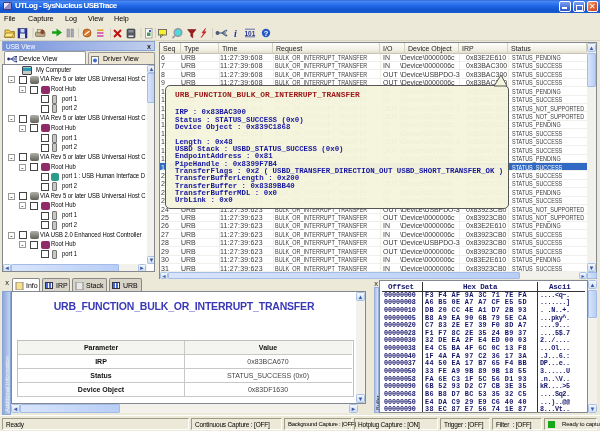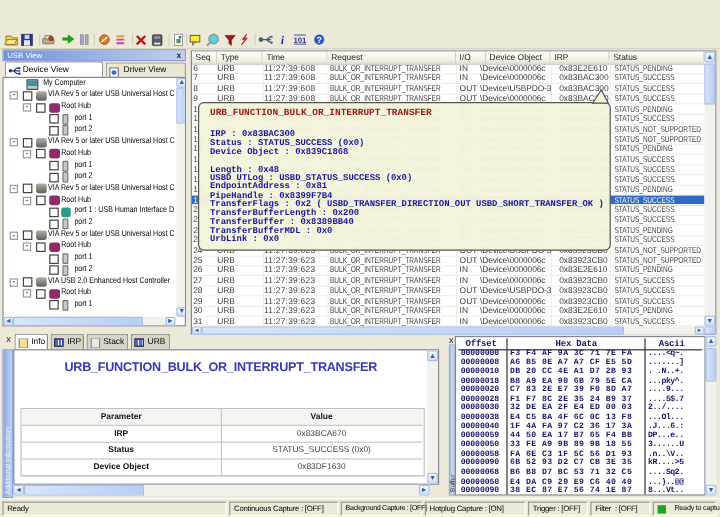--- a/index.html
+++ b/index.html
@@ -96,20 +96,34 @@
 .hb{position:absolute;left:45px;letter-spacing:0.35px}
 .ha{position:absolute;left:160px;letter-spacing:-0.35px}
 .hline{position:absolute;background:#333}
 
 #status{position:absolute;left:0;top:415px;width:600px;height:16px;background:#ece9d8;border-top:1px solid #fff}
 #status .sec{position:absolute;top:2px;height:12px;border:1px solid;border-color:#9d9a88 #fff #fff #9d9a88;font-size:6.5px;letter-spacing:-0.4px;
  color:#000;padding:2px 0 0 3px;white-space:nowrap;letter-spacing:-0.2px}
 </style></head>
 <body>
 <div id="win">
+<div id="title">
+      <div id="ticon"></div>
+      <span class="txt">UTLog - SysNucleus USBTrace</span>
+<div class="wbtn" id="bmin" style="left:559px"></div>
+      <div class="wbtn" id="bres" style="left:573px"></div>
+      <div class="wbtn" id="bclose" style="left:586.5px">✕</div>
+    </div>
+<div id="menu">
+      <span style="left:4px">File</span>
+      <span style="left:28px">Capture</span>
+      <span style="left:65px">Log</span>
+      <span style="left:88px">View</span>
+      <span style="left:114px">Help</span>
+    </div>
 <div id="tbar"></div>
 <svg class="abs" style="left:0px;top:27px" width="280" height="12" viewBox="0 0 280 12">
 <g fill="none">
 <path d="M5 3 h4 l1.5 1.5 h4 v6 h-9.5 z" fill="#f5d24a" stroke="#8a6a10" stroke-width="0.7"></path>
 <path d="M6 6 h8 l-2 4 h-8 z" fill="#ffe88a" stroke="#8a6a10" stroke-width="0.7"></path>
 <rect x="18" y="1.5" width="9" height="9.5" fill="#283593" stroke="#1a1a5a" stroke-width="0.5"></rect>
         <rect x="20" y="6.5" width="5" height="4.5" fill="#e8e8f0"></rect>
         <rect x="20.5" y="2" width="4" height="3.5" fill="#c8d4f0"></rect>
 <rect x="32.5" y="1" width="1" height="10" fill="#d4d0c0"></rect>
 <rect x="35.5" y="5" width="9.5" height="4.5" rx="1" fill="#b9a88a" stroke="#6a5a3a" stroke-width="0.6"></rect>
@@ -596,21 +610,21 @@
       <path d="M12 1 L5 12 L18 12 Z" fill="#f5f5dc" stroke="#555" stroke-width="1"></path>
     </svg>
 <div id="tip">
 <div class="tpl tit">URB_FUNCTION_BULK_OR_INTERRUPT_TRANSFER</div>
 <div class="tpl">&nbsp;</div>
 <div class="tpl">IRP : 0x83BAC300</div>
 <div class="tpl">Status : STATUS_SUCCESS (0x0)</div>
 <div class="tpl">Device Object : 0x839C1868</div>
 <div class="tpl">&nbsp;</div>
 <div class="tpl">Length : 0x48</div>
-<div class="tpl">USBD UTLog : USBD_STATUS_SUCCESS (0x0)</div>
+<div class="tpl">USBD Stack : USBD_STATUS_SUCCESS (0x0)</div>
 <div class="tpl">EndpointAddress : 0x81</div>
 <div class="tpl">PipeHandle : 0x8399F7B4</div>
 <div class="tpl">TransferFlags : 0x2 ( USBD_TRANSFER_DIRECTION_OUT USBD_SHORT_TRANSFER_OK )</div>
 <div class="tpl">TransferBufferLength : 0x200</div>
 <div class="tpl">TransferBuffer : 0x8389BB40</div>
 <div class="tpl">TransferBufferMDL : 0x0</div>
 <div class="tpl">UrbLink : 0x0</div>
 </div>
 <div id="bl">
 <div class="btab on" style="left:10px;width:28px"><svg class="bticon">
@@ -677,21 +691,21 @@
             <span class="ho">00000008</span>
             <span class="hb">A6 B5 0E A7 A7 CF E5 5D</span>
             <span class="ha">.......]</span>
           </div>
 <div class="hr" style="top:25.8px">
             <span class="ho">00000010</span>
             <span class="hb">DB 20 CC 4E A1 D7 2B 93</span>
             <span class="ha">. .N..+.</span>
           </div>
 <div class="hr" style="top:33.5px">
-            <span class="ho">00000018</span>
+            <span class="ho">00000005</span>
             <span class="hb">B8 A9 EA 90 6B 79 5E CA</span>
             <span class="ha">...pky^.</span>
           </div>
 <div class="hr" style="top:41.1px">
             <span class="ho">00000020</span>
             <span class="hb">C7 83 2E E7 39 F0 8D A7</span>
             <span class="ha">....9...</span>
           </div>
 <div class="hr" style="top:48.8px">
             <span class="ho">00000028</span>
@@ -707,42 +721,42 @@
             <span class="ho">00000038</span>
             <span class="hb">E4 C5 BA 4F 6C 0C 13 F8</span>
             <span class="ha">...Ol...</span>
           </div>
 <div class="hr" style="top:71.7px">
             <span class="ho">00000040</span>
             <span class="hb">1F 4A FA 97 C2 36 17 3A</span>
             <span class="ha">.J...6.:</span>
           </div>
 <div class="hr" style="top:79.4px">
-            <span class="ho">00000059</span>
+            <span class="ho">00000037</span>
             <span class="hb">44 50 EA 17 B7 65 F4 BB</span>
             <span class="ha">DP...e..</span>
           </div>
 <div class="hr" style="top:87.0px">
             <span class="ho">00000050</span>
             <span class="hb">33 FE A9 9B 89 9B 18 55</span>
             <span class="ha">3......U</span>
           </div>
 <div class="hr" style="top:94.7px">
             <span class="ho">00000058</span>
             <span class="hb">FA 6E C3 1F 5C 56 D1 93</span>
             <span class="ha">.n..\V..</span>
           </div>
 <div class="hr" style="top:102.3px">
             <span class="ho">00000090</span>
             <span class="hb">6B 52 93 D2 C7 CB 3E 35</span>
             <span class="ha">kR....&gt;5</span>
           </div>
 <div class="hr" style="top:110.0px">
             <span class="ho">00000068</span>
-            <span class="hb">B6 B8 D7 BC 53 71 32 C5</span>
+            <span class="hb">B6 B8 D7 BC 53 35 32 C5</span>
             <span class="ha">....Sq2.</span>
           </div>
 <div class="hr" style="top:117.6px">
             <span class="ho">00000050</span>
             <span class="hb">E4 DA C9 29 E9 C6 40 40</span>
             <span class="ha">...)..@@</span>
           </div>
 <div class="hr" style="top:125.2px">
             <span class="ho">00000090</span>
             <span class="hb">38 EC 87 E7 56 74 1E 87</span>

